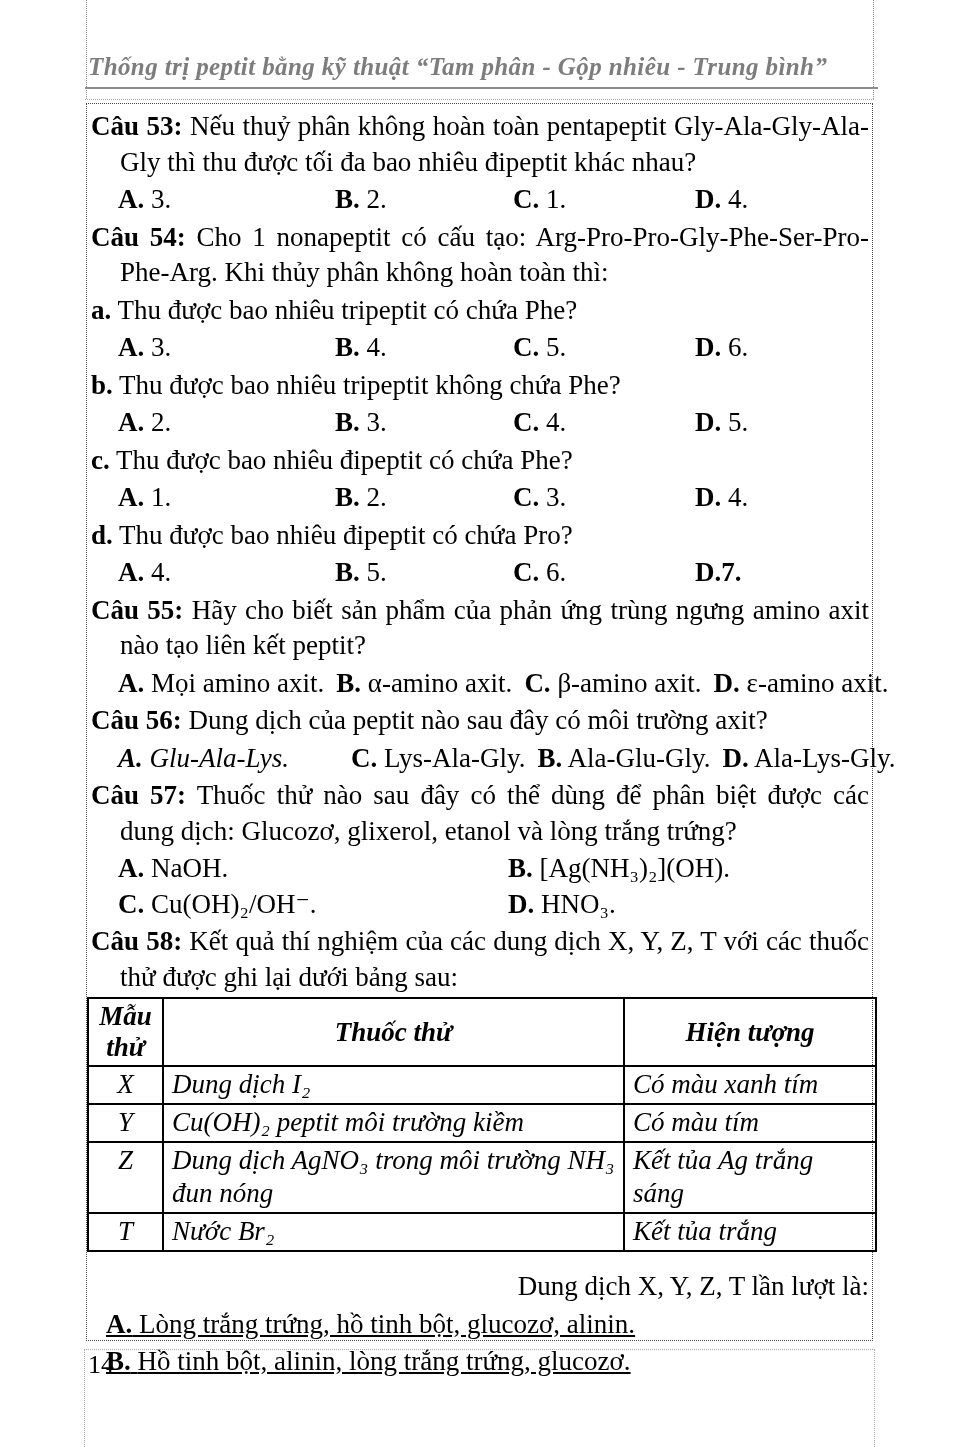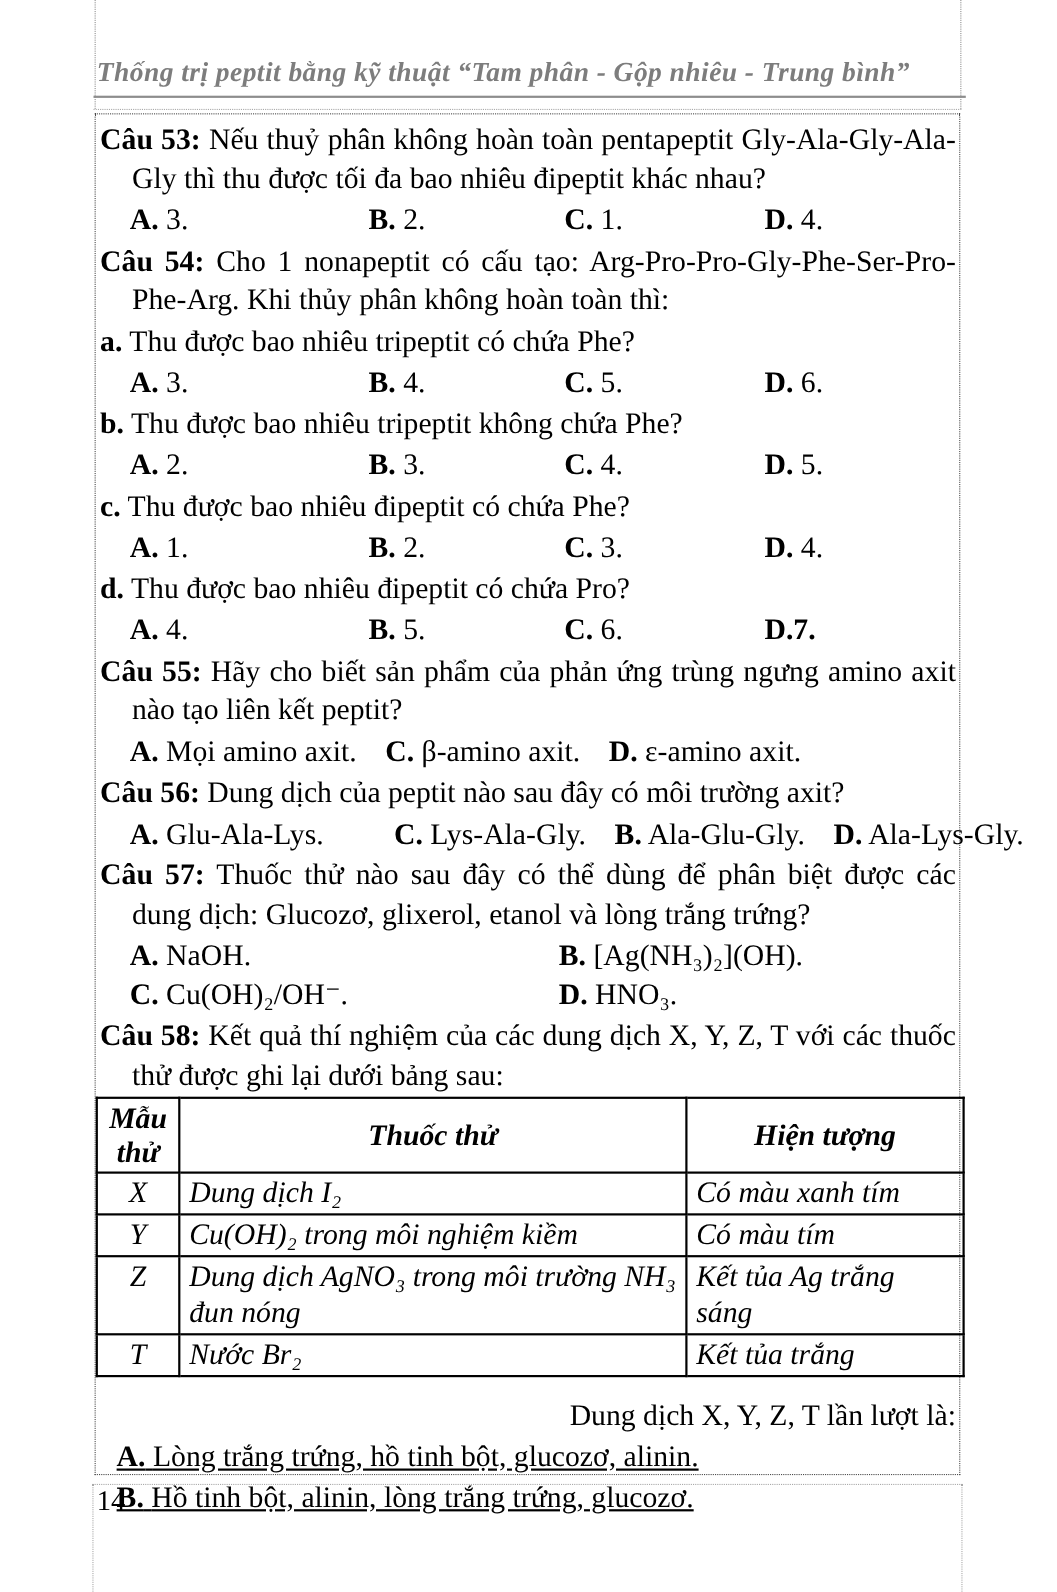--- a/index.html
+++ b/index.html
@@ -24,22 +24,22 @@
     position:absolute; left:86px; top:103px; width:787px; height:1238px;
     box-sizing:border-box; border:1px dotted #4a4a4a;
     padding:3px 1px 0 2px;
     font-size:27px; line-height:35.5px;
   }
   p { margin:2px; }
   b { font-weight:bold; }
   .q { text-align:justify; padding-left:29px; text-indent:-29px; }
   .opts4 { display:grid; grid-template-columns:217px 178px 182px auto; padding-left:29px; }
   .opts2 { display:grid; grid-template-columns:390px auto; padding-left:29px; }
-  .optsline { display:flex; gap:26px; padding-left:29px; white-space:nowrap; }
-  .optsline.wide-first > :first-child { margin-right:38px; }
+  .optsline { display:flex; gap:12px; padding-left:29px; white-space:nowrap; }
+  .optsline.wide-first > :first-child { margin-right:50px;font-style:italic; }
 
   table.results {
     border-collapse:collapse; table-layout:fixed;
     width:788px; margin-left:-2px; margin-top:2px;font-style:italic;
   }
   table.results th, table.results td { border:2px solid #000; }
   table.results th { height:66px; text-align:center; vertical-align:middle; font-weight:bold; line-height:31px; padding:0 4px; }
   table.results td { padding:1px 8px 2px 8px; line-height:33px; vertical-align:top; }
   td.sample { text-align:center; padding:1px 2px 2px 2px; }
   .col-sample { width:75px; } .col-reagent { width:461px; } .col-result { width:252px; }
@@ -106,20 +106,21 @@
     <div class="opts4">
       <span><b>A.</b> <span>4.</span></span>
       <span><b>B.</b> <span>5.</span></span>
       <span><b>C.</b> <span>6.</span></span>
       <span><b>D.7.</b><span></span></span>
     </div>
 
     <p class="q"><b>Câu 55:</b> <span>Hãy cho biết sản phẩm của phản ứng trùng ngưng amino axit nào tạo liên kết peptit?</span></p>
     <div class="optsline">
       <span><b>A.</b> <span>Mọi amino axit.</span></span>
+      <span><b>B.</b> <span>α-amino axit.</span></span>
       <span><b>C.</b> <span>β-amino axit.</span></span>
       <span><b>D.</b> <span>ε-amino axit.</span></span>
     </div>
 
     <p class="q"><b>Câu 56:</b> <span>Dung dịch của peptit nào sau đây có môi trường axit?</span></p>
     <div class="optsline wide-first">
       <span><b>A.</b> <span>Glu-Ala-Lys.</span></span>
       <span><b>C.</b> <span>Lys-Ala-Gly.</span></span>
       <span><b>B.</b> <span>Ala-Glu-Gly.</span></span>
       <span><b>D.</b> <span>Ala-Lys-Gly.</span></span>
@@ -151,21 +152,21 @@
         </tr>
       </thead>
       <tbody>
         <tr>
           <td class="sample">X</td>
           <td>Dung dịch I₂</td>
           <td>Có màu xanh tím</td>
         </tr>
         <tr>
           <td class="sample">Y</td>
-          <td>Cu(OH)₂ trong môi nghiệm kiềm</td>
+          <td>Cu(OH)₂ peptit môi trường kiềm</td>
           <td>Có màu tím</td>
         </tr>
         <tr>
           <td class="sample">Z</td>
           <td>Dung dịch AgNO₃ trong môi trường NH₃ đun nóng</td>
           <td>Kết tủa Ag trắng sáng</td>
         </tr>
         <tr>
           <td class="sample">T</td>
           <td>Nước Br₂</td>

